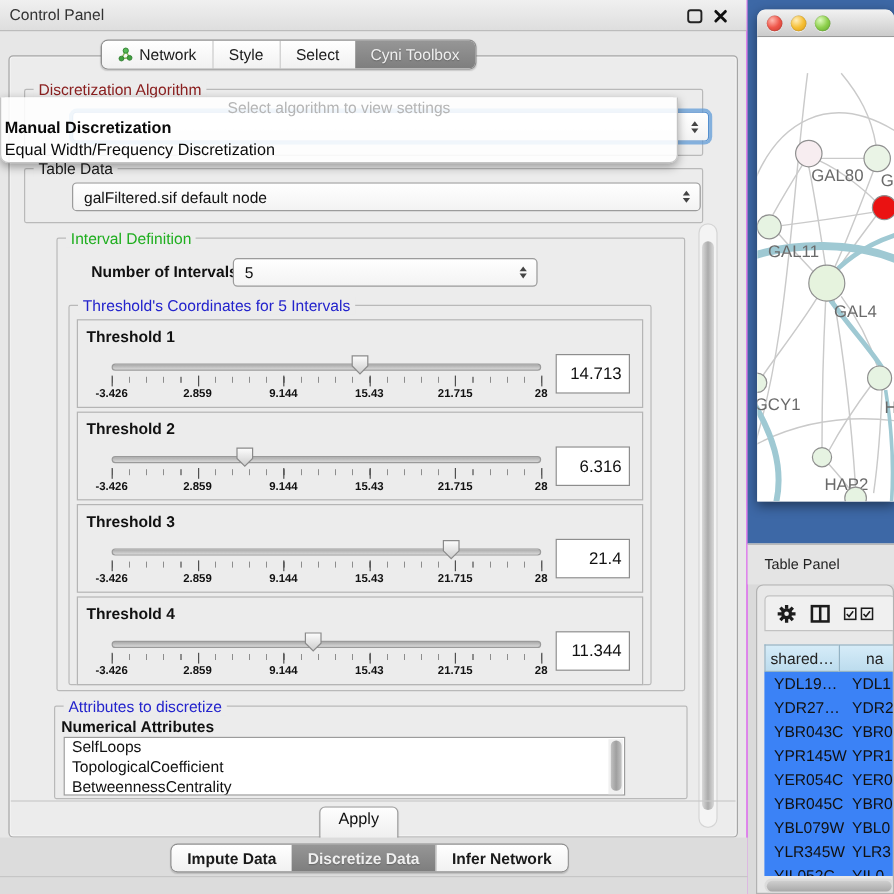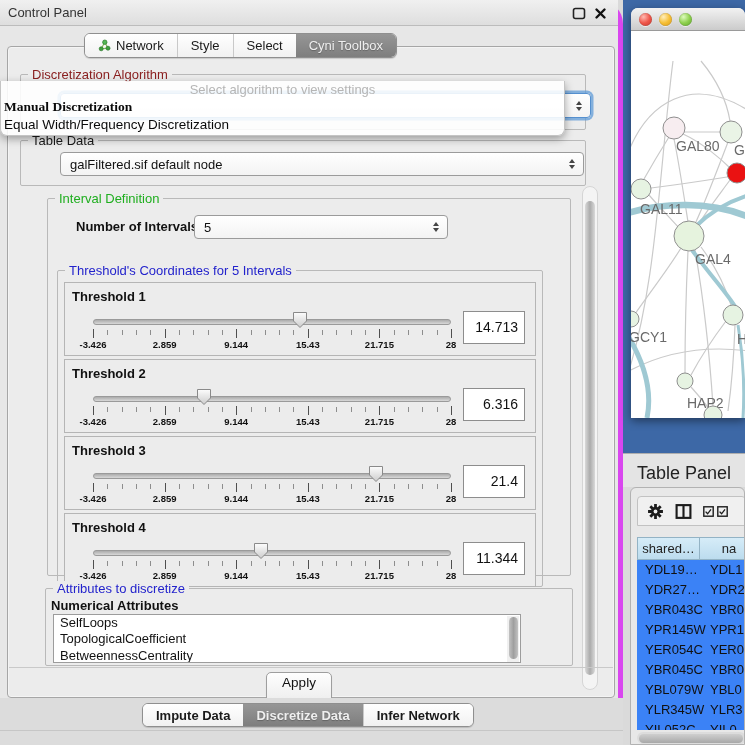--- a/index.html
+++ b/index.html
@@ -1,21 +1,21 @@
 <!DOCTYPE html>
 <html><head>
 <meta charset="utf-8">
 <style>
   * { margin:0; padding:0; box-sizing:border-box; }
   html,body { width:745px; height:745px; }
   body { font-family:"Liberation Sans", sans-serif; background:#d9d9d9; }
   #screen { position:relative; width:745px; height:745px; overflow:hidden; background:#dadada; }
 
   
-  .cp { position:absolute; left:0; top:0; width:623px; height:745px; background:#e7e7e7; border-right:5px solid #d946ef;border-radius:24px; }
+  .cp { position:absolute; left:0; top:0; width:623px; height:745px; background:#e7e7e7; border-right:1px solid #d946ef; }
   .cp-titlebar { position:absolute; left:0; top:0; width:100%; height:26px;
     background:linear-gradient(#f0f0f0,#dedede); border-bottom:1px solid #bcbcbc; }
   .cp-title { position:absolute; left:8px; top:5px; font-size:13px; color:#333; }
   .win-btn { position:absolute; top:7px; width:14px; height:13px; cursor:default; }
   .float-btn { left:572px; }
   .close-btn { left:594px; }
 
   
   .seg-bar { position:absolute; top:33px; height:25px; display:flex; border:1px solid #8f8f8f; border-radius:6px;
     overflow:hidden; box-shadow:0 1px 1px rgba(0,0,0,0.15); background:#fff; }
@@ -47,21 +47,21 @@
   .stepper .up { border-bottom:4.5px solid #444; }
   .stepper .dn { border-top:4.5px solid #444; }
   .focus-ring { box-shadow:0 0 0 2.5px rgba(96,156,216,0.75); border-color:#5590cf; }
 
   
   .algo-popup { position:absolute; left:0; top:81px; width:565px; height:55px; z-index:20;
     background:rgba(255,255,255,0.88); border:1px solid #c4c4c4; border-top:none; border-radius:0 0 7px 7px;
     box-shadow:0 3px 8px rgba(0,0,0,0.35); }
   .popup-hint { height:17px; line-height:17px; text-align:center; color:#b5b5b5; font-size:13px; }
   .popup-opt { height:18px; line-height:18px; padding-left:3px; font-size:13.5px; color:#0a0a0a; white-space:nowrap; }
-  .popup-opt.bold { font-weight:bold;font-family:Liberation Serif, serif; }
+  .popup-opt.bold { font-weight:bold; }
 
   
   .th-row { position:absolute; left:6px; width:472px; height:74px; border:1px solid #b5b5b5; background:#ececec; }
   .th-label { position:absolute; left:7px; top:6px; font-size:13px; font-weight:bold; color:#111; }
   .track { position:absolute; left:28px; top:36px; width:358px; height:6px; border-radius:3px;
     background:linear-gradient(#ababab,#d8d8d8); border:1px solid #9a9a9a; }
   .thumb { position:absolute; top:28px; width:16px; height:18px; }
   .tickzone { position:absolute; left:28px; top:46px; width:358px; height:26px; }
   .tickzone::before { content:""; position:absolute; left:0; top:1px; width:359px; height:5px;
     background:repeating-linear-gradient(to right,#8d8d8d 0 1px,transparent 1px 14.32px); }
@@ -99,21 +99,21 @@
     overflow:hidden; box-shadow:0 3px 10px rgba(0,0,0,0.45); background:#fff; }
   .net-titlebar { position:absolute; left:0; top:0; width:100%; height:23px;
     background:linear-gradient(#f2f2f2,#cbcbcb); border-bottom:1px solid #9a9a9a; }
   .tl { position:absolute; top:5px; width:13px; height:13px; border-radius:50%; box-shadow:inset 0 0 1px rgba(0,0,0,0.4), 0 1px 0 rgba(255,255,255,0.6); }
   .tl-red { left:8px; background:radial-gradient(circle at 35% 30%, #ffb9b0, #ef564a 50%, #c23a30); }
   .tl-yellow { left:28px; background:radial-gradient(circle at 35% 30%, #ffeebb, #f6bf35 50%, #d79a1c); }
   .tl-green { left:48px; background:radial-gradient(circle at 35% 30%, #defbbd, #8ed04d 50%, #5ca32c); }
   .net-canvas { position:absolute; left:0; top:23px; width:114px; height:387px; background:#fff; }
 
   .tp-header { position:absolute; left:0; top:453px; width:122px; height:34px; background:#e4e4e4; border-top:1px solid #aeaeae; }
-  .tp-title { position:absolute; left:14px; top:9px; font-size:18px; color:#222; }
+  .tp-title { position:absolute; left:14px; top:9px; font-size:12px; color:#222; }
   .tp-win { position:absolute; left:7px; top:487px; width:115px; height:258px; background:#e8e8e8;
     border:1px solid #b2b2b2; border-radius:6px 6px 0 0; overflow:hidden; }
   .tp-toolbar { position:absolute; left:6px; top:8px; width:109px; height:30px; background:#f0f0f0;
     border:1px solid #c2c2c2; border-radius:4px 4px 0 0; display:flex; align-items:center; gap:11px; padding-left:9px; }
   .check-pair { display:flex; gap:3px; }
   .tp-table-head { position:absolute; left:6px; top:49px; height:23px; display:flex; }
   .th-cell { background:linear-gradient(#d6ecf8,#bcdcee); border:1px solid #93b3c5; border-right-width:0;
     font-size:13px; color:#222; text-align:center; line-height:21px; overflow:hidden; white-space:nowrap; }
   .th-cell.c0 { width:62px; }
   .th-cell.c1 { width:60px; border-right-width:1px; }
@@ -216,21 +216,21 @@
 
       <span style="position:absolute; left:28px; top:20px; font-size:13px; font-weight:bold; color:#111;">Number of Intervals</span>
       <div class="combo" style="left:146px; top:16px; width:254px; height:24px;">
         <span class="val">5</span>
         <span class="stepper">
             <i class="up"></i>
             <i class="dn"></i>
           </span>
       </div>
 
-      <div class="grp" style="left:9px; top:55px; width:486px; height:317px;margin-top:16px;">
+      <div class="grp" style="left:9px; top:55px; width:486px; height:317px;">
         <span class="grp-title t-blue">Threshold's Coordinates for 5 Intervals</span>
 
         <div class="th-row" style="top:11px;">
           <span class="th-label">Threshold 1</span>
           <div class="track"></div>
           <div class="thumb" style="left: 226.637px;">
             <svg width="16" height="18" viewBox="0 0 16 18">
                 <path d="M1.5 1.5 h13 v8.5 l-6.5 6.5 l-6.5 -6.5 z" fill="url(#thumbGrad)" stroke="#8a8a8a"></path>
               </svg>
           </div>

